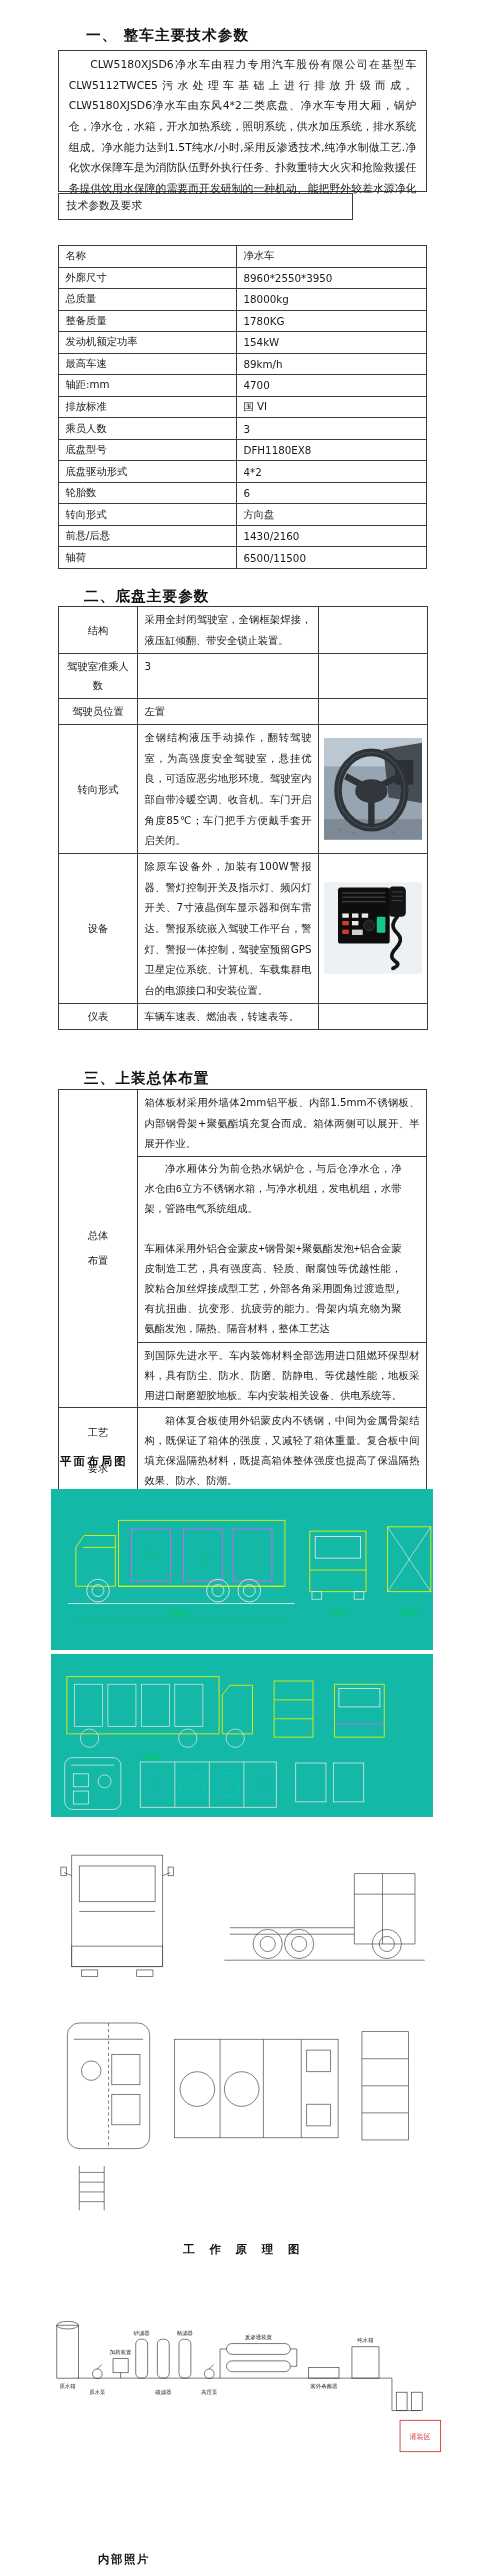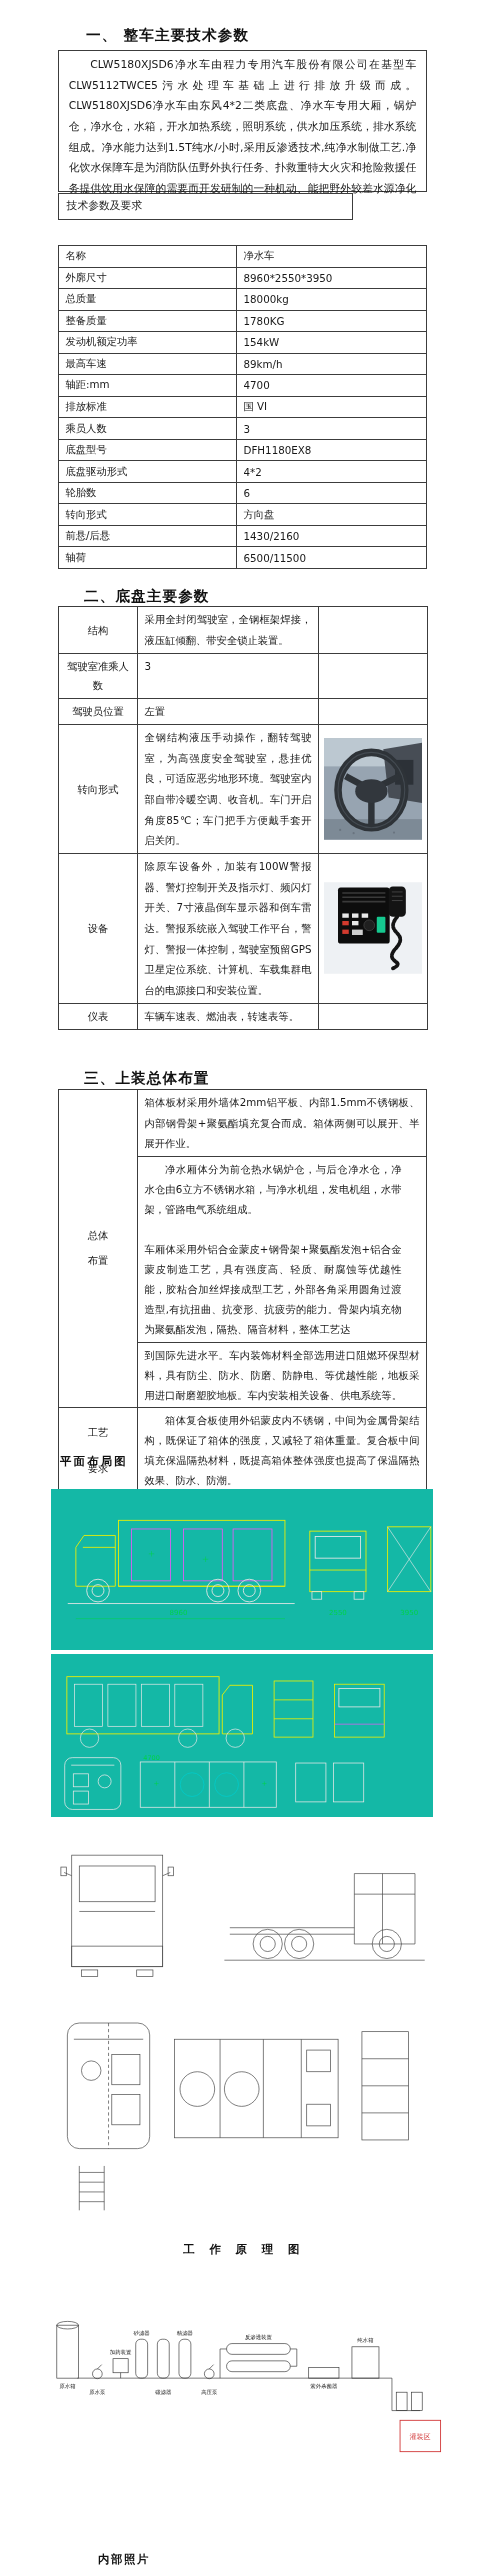--- a/index.html
+++ b/index.html
@@ -12,21 +12,21 @@
   .note-box{font-size:10.8px;padding:4.9px 7.6px;box-sizing:border-box;}
   table.spec{position:absolute;border-collapse:collapse;table-layout:fixed;background:#fff;}
   table.spec td{border:1.1px solid #3c3c3c;font-size:10.3px;color:#181818;vertical-align:middle;box-sizing:border-box;
                 padding:2.2px 6.5px;overflow:hidden;}
   .t1 td{height:18.4px;}
   .lab{text-align:center;padding:2.2px 3.2px;}
   .lab .w{display:inline-block;max-width:68px;line-height:18.4px;}
   .txt{line-height:20.6px;text-align:justify;padding:5.4px 7.6px;vertical-align:middle;}
   .txt.tight{line-height:20px;}
   .ind{text-indent:2em;}
-  .cell-p{margin:0 18px 20px 0;}
+  .cell-p{margin:0 18px 20px 0;font-family:Liberation Mono, monospace;}
   .cadpanel{position:absolute;background:#14b8a6;}
   .whitedraw{position:absolute;background:#fff;}
   .ph{display:block;margin:0 auto;}
   .flowwrap{position:absolute;}
   .h-principle{position:absolute;font-size:11.4px;font-weight:bold;letter-spacing:5.4px;color:#111;margin:0;}
   svg text{font-family:"DejaVu Sans","Liberation Sans",sans-serif;}
 </style>
 </head>
 <body>
 

